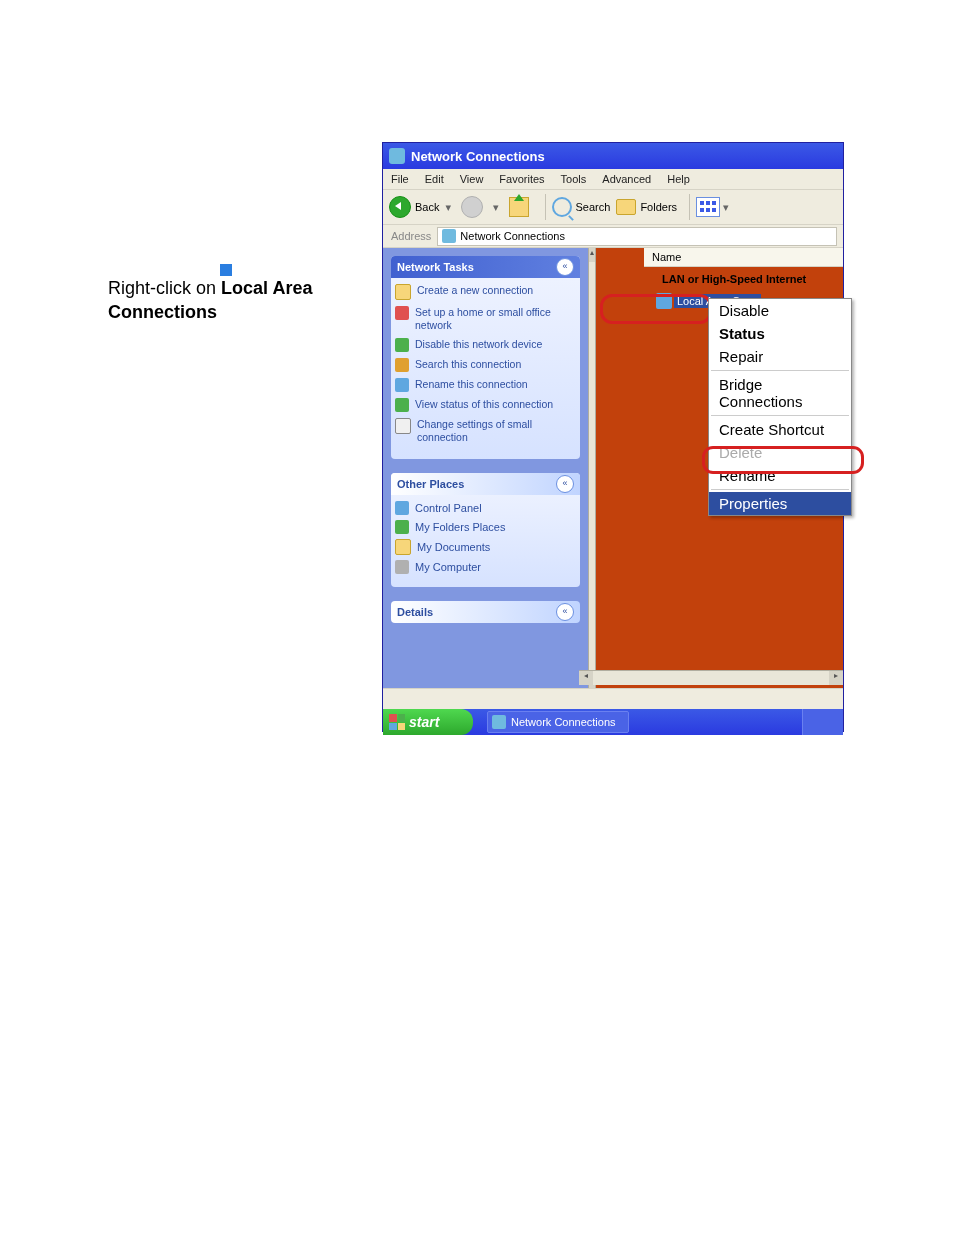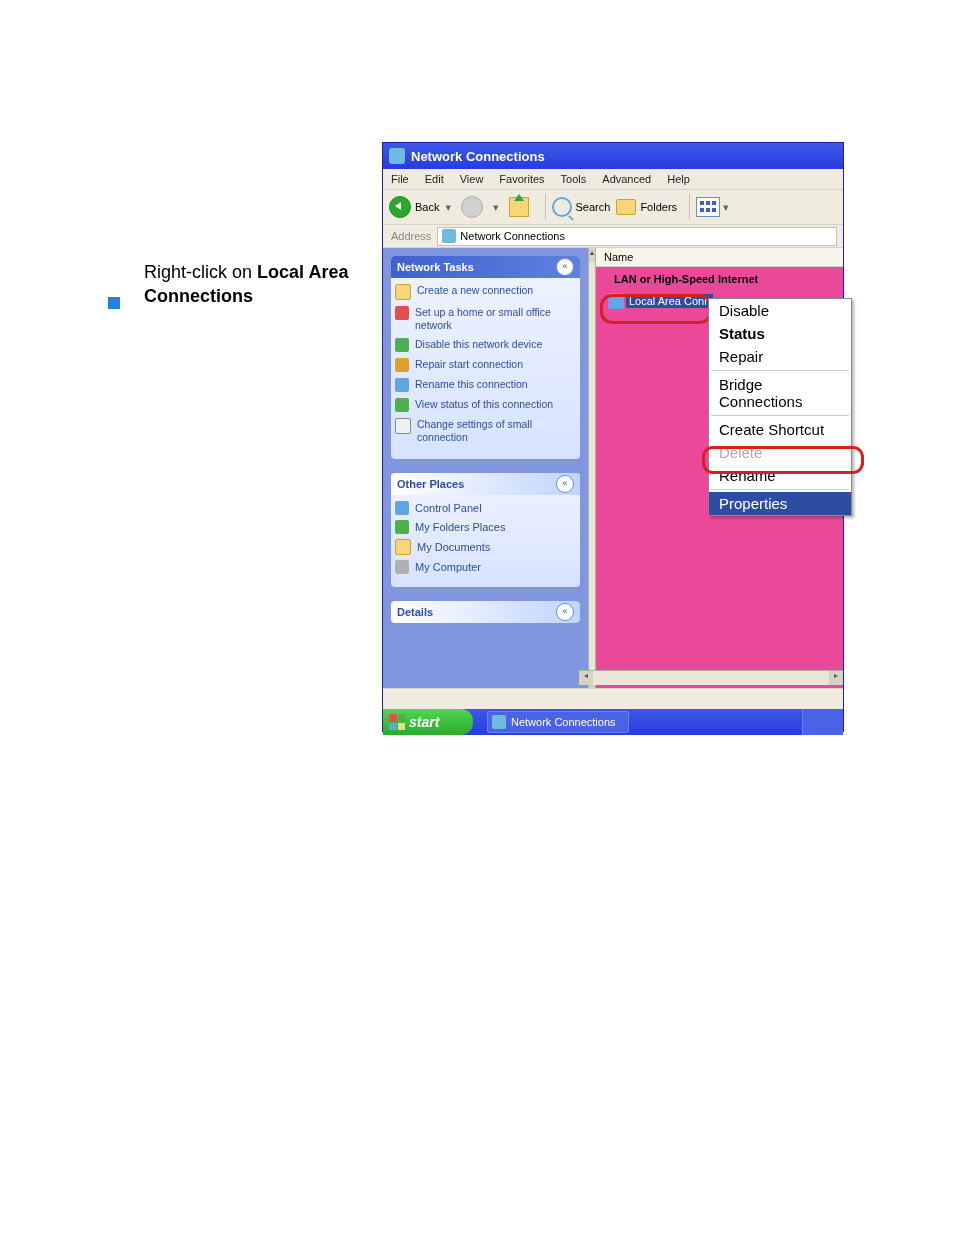--- a/index.html
+++ b/index.html
@@ -1,18 +1,18 @@
 <!DOCTYPE html>
 <html><head>
 <meta charset="utf-8">
 <style>
   html,body{margin:0;padding:0;background:#fff;font-family:Arial,Helvetica,sans-serif;}
   .page{width:954px;height:1235px;position:relative;background:#fff;}
   .instructions{position:absolute;left:108px;top:260px;width:260px;}
-  .instr-row{display:flex;align-items:flex-end;margin-bottom:60px;}
+  .instr-row{display:flex;align-items:center;margin-bottom:60px;flex-direction:column;}
   .bullet{width:12px;height:12px;background:#2a7ee0;margin-right:24px;margin-top:4px;flex:0 0 12px;}
   .instr-text{font-size:18px;color:#000;line-height:1.35;}
   .bold{font-weight:bold;}
 
   .shot{position:absolute;left:382px;top:142px;width:460px;height:588px;border:1px solid #2020a0;background:#e9e6d8;}
   .titlebar{height:26px;background:linear-gradient(to bottom,#3b59e6,#2a3ae0);display:flex;align-items:center;padding-left:6px;}
   .titlebar .ico{width:16px;height:16px;background:#6fbadf;border-radius:3px;margin-right:6px;}
   .titlebar .ttl{color:#fff;font-weight:bold;font-size:13px;}
 
   .menubar{height:20px;background:#efecdf;border-bottom:1px solid #d6d3c6;font-size:11px;color:#222;display:flex;align-items:center;padding-left:8px;}
@@ -61,21 +61,21 @@
   .place-item .pico{width:14px;height:14px;margin-right:6px;border-radius:2px;}
   .pi1{background:#5fa7e0;}
   .pi2{background:#4cb04c;}
   .pi3{background:#f7d67a;border:1px solid #c9a52e;}
   .pi4{background:#b0b0b0;}
 
   .divider{width:6px;background:#e9e6d8;border-left:1px solid #b0ad9f;border-right:1px solid #b0ad9f;position:relative;}
   .divider .scrollup{position:absolute;top:0;width:100%;height:14px;background:#d6d3c6;font-size:8px;text-align:center;color:#555;}
   .divider .scrolldn{position:absolute;bottom:0;width:100%;height:14px;background:#d6d3c6;font-size:8px;text-align:center;color:#555;}
 
-  .content{flex:1;background:#ec4899;position:relative;}
+  .content{flex:1;background:#c2410c;position:relative;padding-left:48px;}
   .col-header{height:18px;border-bottom:1px solid #d6d3c6;background:#f8f6ec;font-size:11px;padding-left:8px;display:flex;align-items:center;}
   .category{font-size:11px;font-weight:bold;padding:6px 8px 4px 18px;}
   .conn-item{margin:4px 0 0 12px;display:inline-flex;align-items:center;}
   .conn-ico{width:16px;height:16px;background:#5fa7e0;border-radius:2px;margin-right:2px;}
   .conn-label{background:#2d4ea0;color:#fff;font-size:11px;padding:1px 3px;}
   .red-oval-conn{position:absolute;left:4px;top:46px;width:106px;height:24px;border:3px solid #d62020;border-radius:12px;pointer-events:none;}
 
   .context-menu{position:absolute;left:112px;top:50px;width:142px;background:#fff;border:1px solid #888;box-shadow:2px 2px 3px rgba(0,0,0,0.3);font-size:15px;}
   .cm-item{padding:3px 10px;color:#000;}
   .cm-item.bold{font-weight:bold;}
@@ -179,21 +179,21 @@
             <div class="task-item">
                 <div class="tico ti2"></div>
                 <span>Set up a home or small office network</span>
               </div>
             <div class="task-item">
                 <div class="tico ti3"></div>
                 <span>Disable this network device</span>
               </div>
             <div class="task-item">
                 <div class="tico ti4"></div>
-                <span>Repair start connection</span>
+                <span>Search this connection</span>
               </div>
             <div class="task-item">
                 <div class="tico ti5"></div>
                 <span>Rename this connection</span>
               </div>
             <div class="task-item">
                 <div class="tico ti6"></div>
                 <span>View status of this connection</span>
               </div>
             <div class="task-item">

